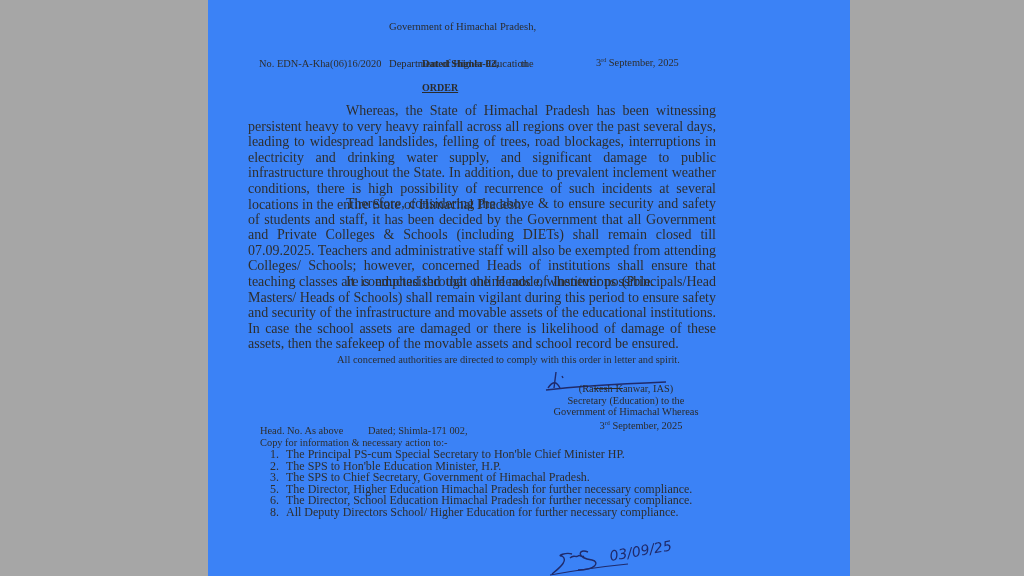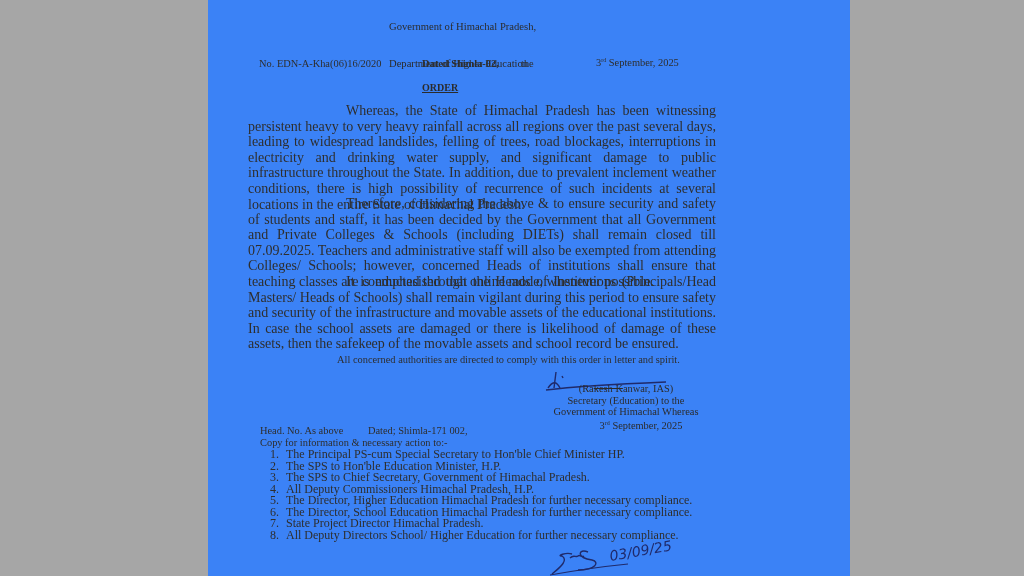--- a/index.html
+++ b/index.html
@@ -68,24 +68,22 @@
   </div>
 
   <div class="abs txt" style="left:52px; top:425px;">Head. No.  As above</div>
   <div class="abs txt" style="left:160px; top:425px;">Dated; Shimla-171 002,</div>
   <div class="abs txt" style="left:52px; top:437px;">Copy for information &amp; necessary action to:-</div>
 
   <div class="list">
     <div class="li"><span class="num">1.</span><span>The Principal PS-cum Special Secretary to Hon'ble Chief Minister HP.</span></div>
     <div class="li"><span class="num">2.</span><span>The SPS to Hon'ble Education Minister, H.P.</span></div>
     <div class="li"><span class="num">3.</span><span>The SPS to Chief Secretary, Government of Himachal Pradesh.</span></div>
-    <div class="li"><span class="num">4.</span><span>All Deputy Commissioners Himachal Pradesh, H.P.</span></div>
     <div class="li"><span class="num">5.</span><span>The Director, Higher Education Himachal Pradesh for further necessary compliance.</span></div>
     <div class="li"><span class="num">6.</span><span>The Director, School Education Himachal Pradesh for further necessary compliance.</span></div>
-    <div class="li"><span class="num">7.</span><span>State Project Director Himachal Pradesh.</span></div>
     <div class="li"><span class="num">8.</span><span>All Deputy Directors School/ Higher Education for further necessary compliance.</span></div>
   </div>
 
   <svg class="sig" style="left:340px; top:544px;" width="140" height="32" viewBox="0 0 140 32">
     <path d="M4 30 C14 22,20 16,14 12 C8 12,18 8,24 10 M22 14 C26 10,28 14,30 12 C32 10,34 14,36 12 M40 8 C30 4,28 14,44 16 C52 18,48 26,30 26" stroke="#1f2a6b" stroke-width="1.4" fill="none"></path>
     <path d="M2 31 C30 26,60 22,80 20" stroke="#1f2a6b" stroke-width="1.2" fill="none"></path>
   </svg>
   <div class="abs" style="left:403px; top:548px; font-family:'DejaVu Sans', sans-serif; font-style:italic; font-size:14px; color:#1f2a6b; transform:rotate(-10deg); transform-origin:left bottom;">03/09/25</div>
 </div>
 

